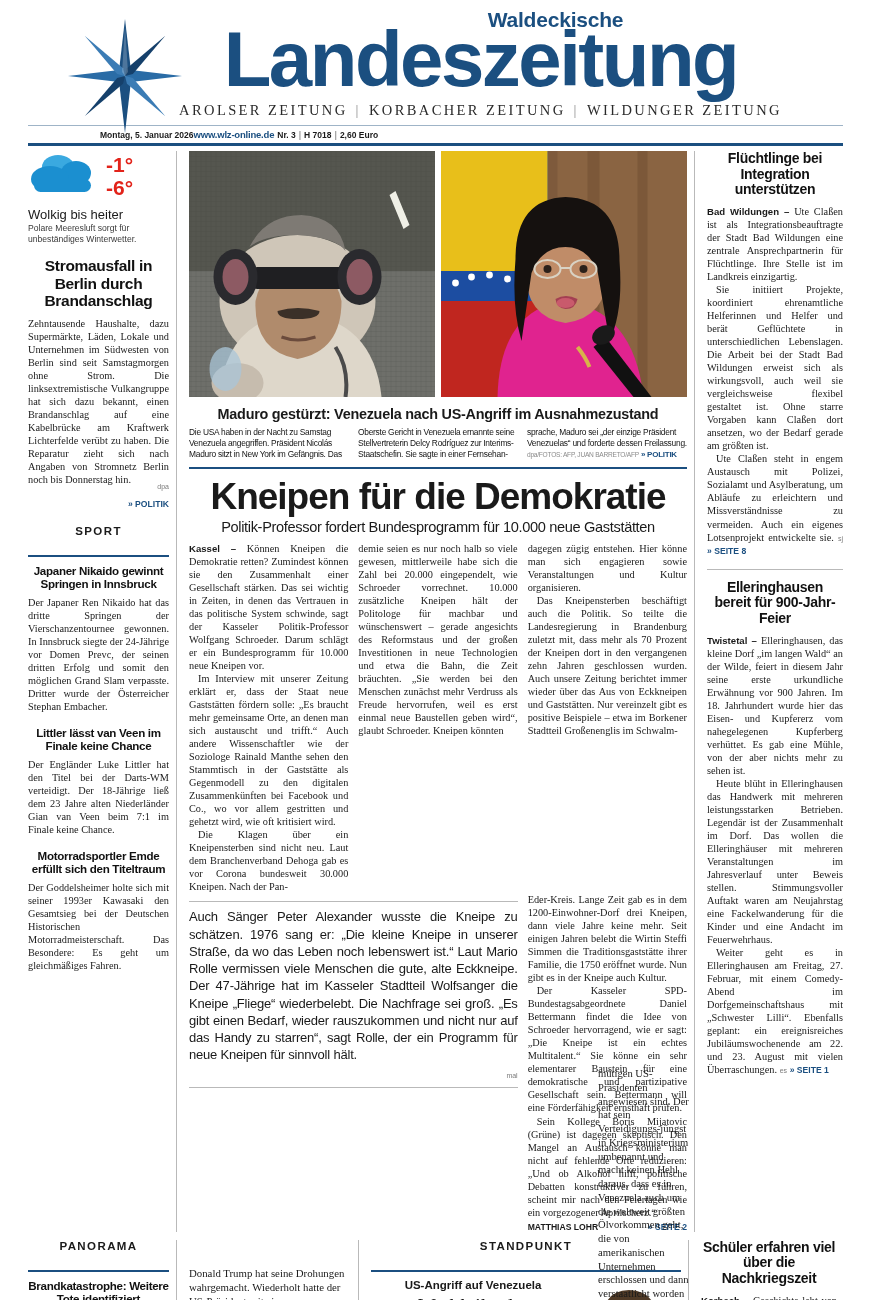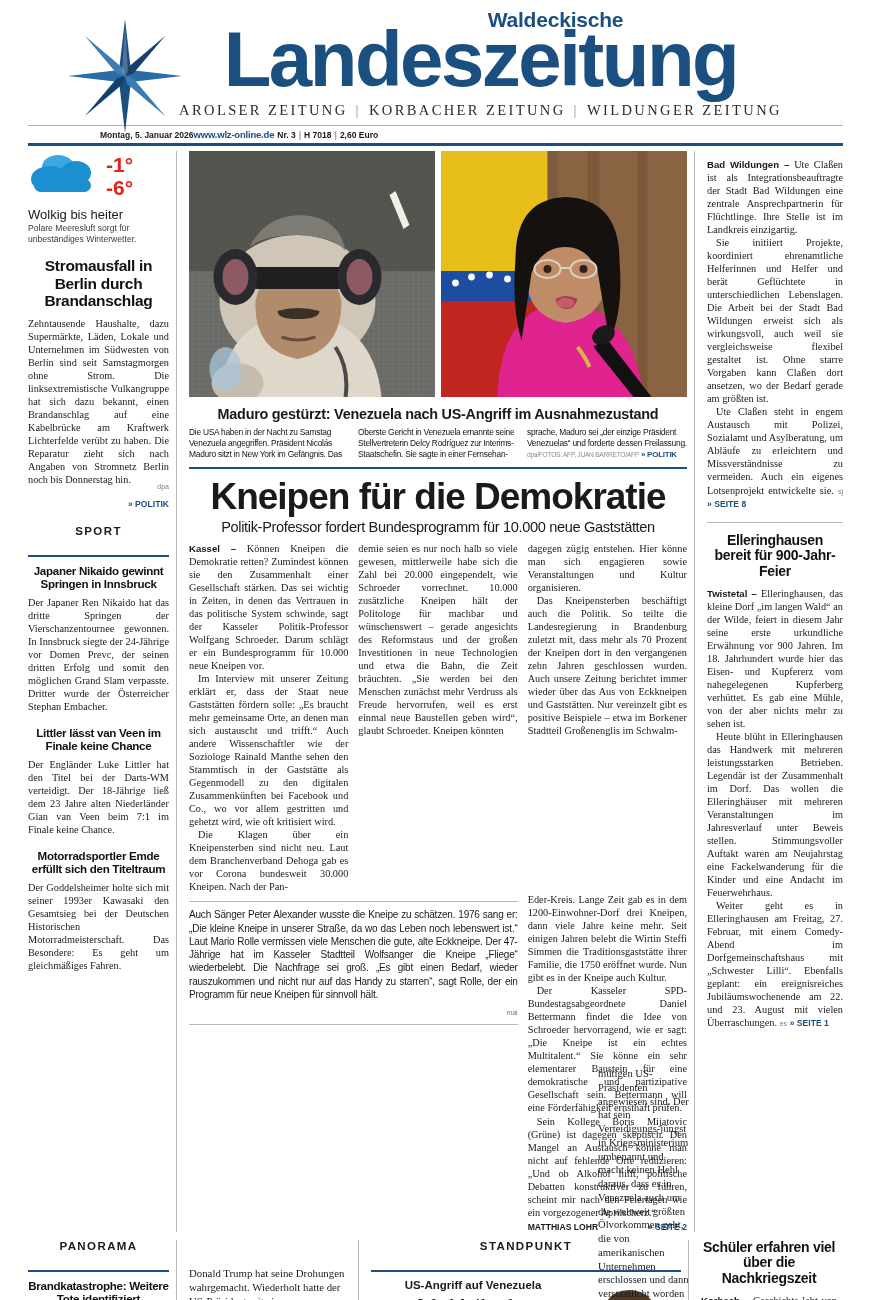--- a/index.html
+++ b/index.html
@@ -116,21 +116,21 @@
     font-family: "Liberation Sans", sans-serif;
     font-size: 14.6px; text-align: center; margin-top: 3px; letter-spacing: -0.35px;
   }
   .three-col { display: grid; grid-template-columns: 1fr 1fr 1fr; gap: 10px; margin-top: 7px; }
 
   .quote-head {
     font-family: "Liberation Sans", sans-serif; font-weight: bold;
     font-size: 12.6px; letter-spacing: -0.3px; margin-bottom: 4px;
   }
   .quote-body {
-    font-family: "Liberation Sans", sans-serif; font-size: 10px;
+    font-family: "Liberation Sans", sans-serif; font-size: 13px;
     line-height: 1.33; text-align: justify; letter-spacing: -0.2px;
   }
   .author-line {
     font-family: "Liberation Sans", sans-serif; font-weight: bold; font-size: 8.6px;
     display: flex; justify-content: space-between; margin-top: 3px;
   }
 
   
   .bottom-grid {
     display: grid; grid-template-columns: 148px 6px 176px 6px 324px 6px 143px;
@@ -358,20 +358,21 @@
             <span>MATTHIAS LOHR</span>
             <span class="ref">» SEITE 2</span>
           </div>
         </div>
       </div>
     </div>
 
     <div class="vline"></div>
 
     <div style="padding-left:7px;">
+      <div class="hl" style="font-size:14px;">Flüchtlinge bei Integration unterstützen</div>
       <div class="body-txt" style="margin-top:7px;">
         <p><b class="dateline">Bad Wildungen –</b> <span>Ute Claßen ist als Integrationsbeauftragte der Stadt Bad Wildungen eine zentrale Ansprechpartnerin für Flüchtlinge. Ihre Stelle ist im Landkreis einzigartig.</span></p>
         <p>Sie initiiert Projekte, koordiniert ehrenamtliche Helferinnen und Helfer und berät Geflüchtete in unterschiedlichen Lebenslagen. Die Arbeit bei der Stadt Bad Wildungen erweist sich als wirkungsvoll, auch weil sie vergleichsweise flexibel gestaltet ist. Ohne starre Vorgaben kann Claßen dort ansetzen, wo der Bedarf gerade am größten ist.</p>
         <p><span>Ute Claßen steht in engem Austausch mit Polizei, Sozialamt und Asylberatung, um Abläufe zu erleichtern und Missverständnisse zu vermeiden. Auch ein eigenes Lotsenprojekt entwickelte sie.</span>
           <span class="credit">sj</span>
           <span class="ref">» SEITE 8</span>
         </p>
       </div>
 
       <div class="thin-rule" style="margin:12px 0 10px;"></div>

